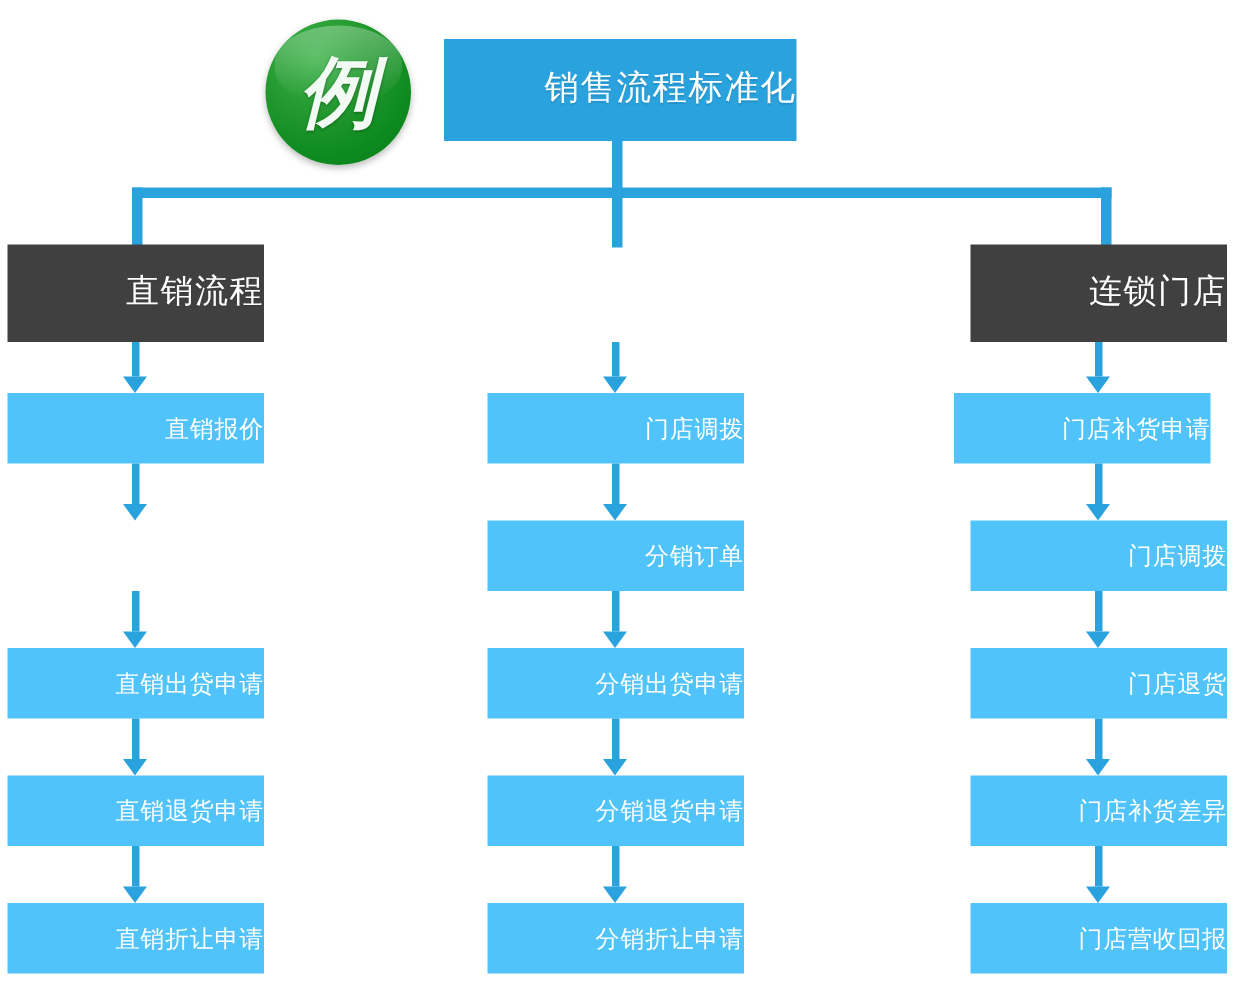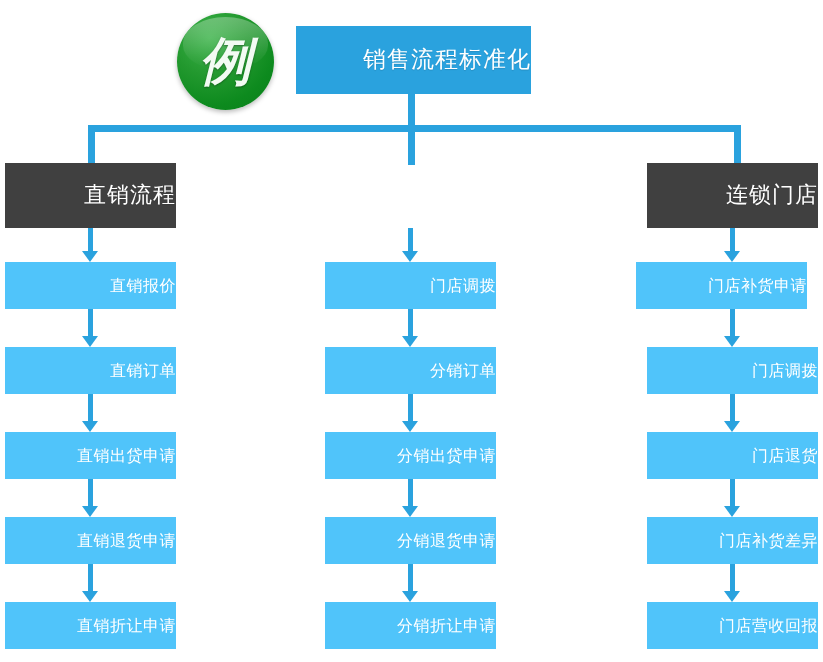--- a/index.html
+++ b/index.html
@@ -153,23 +153,20 @@
       <div class="head" style="top:23px;"></div>
   </div>
   <div class="node step" style="left:5px; top:262px; width:171px; height:47px;">
     <span>直销报价</span>
   </div>
 
   <div class="arrow" style="left:82px; top:309px; height:38px;">
     <div class="stem" style="height:27px;"></div>
       <div class="head" style="top:27px;"></div>
   </div>
-  <div class="node step" style="left:5px; top:347px; width:171px; height:47px;">
-    <span>直销订单</span>
-  </div>
 
   <div class="arrow" style="left:82px; top:394px; height:38px;">
     <div class="stem" style="height:27px;"></div>
       <div class="head" style="top:27px;"></div>
   </div>
   <div class="node step" style="left:5px; top:432px; width:171px; height:47px;">
     <span>直销出贷申请</span>
   </div>
 
   <div class="arrow" style="left:82px; top:479px; height:38px;">

